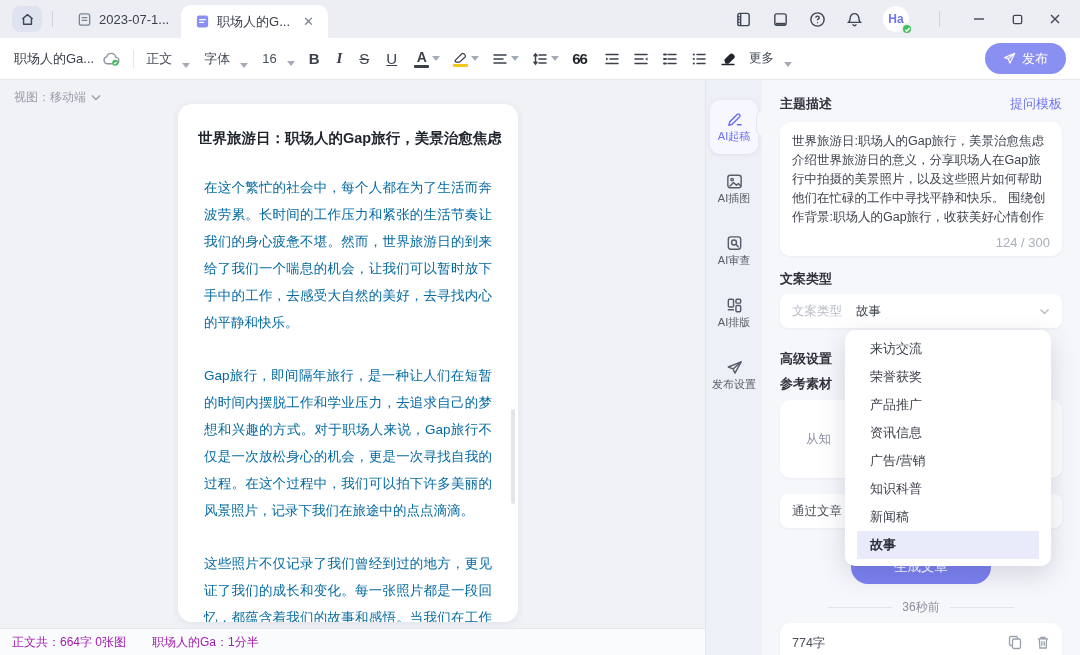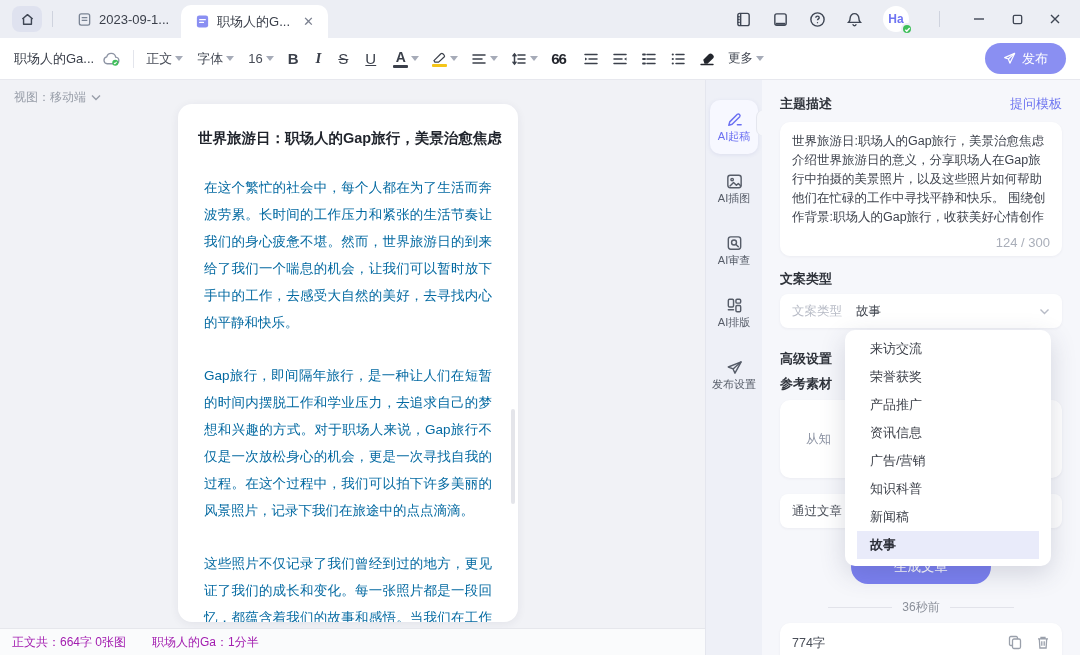--- a/index.html
+++ b/index.html
@@ -21,21 +21,21 @@
             display:flex; align-items:center; justify-content:center; color:#6f74f2; font-weight:700; font-size:12px; }
   .avatar .badge { position:absolute; right:-4px; bottom:-3px; width:12px; height:12px; background:#3fbf5a;
                    border-radius:50%; border:2px solid #eceef4; display:flex; align-items:center; justify-content:center; }
   .win-glyph { display:flex; align-items:center; justify-content:center; width:18px; height:18px; color:#3f4654; }
 
   
   .toolbar { height:42px; background:#ffffff; border-bottom:1px solid #e7e8ee; display:flex; align-items:center; padding:0 14px; }
   .doc-title { font-size:13px; color:#3b404b; max-width:92px; white-space:nowrap; overflow:hidden; }
   .cloud { margin-left:8px; position:relative; display:flex; }
   .toolbar .sep { width:1px; height:18px; background:#e3e5ec; margin:0 12px; }
-  .ctrl { display:flex; align-items:center; gap:3px; font-size:13px; color:#474c57; margin-right:14px; cursor:default; }
+  .ctrl { display:flex; align-items:flex-end; gap:10px; font-size:13px; color:#474c57; margin-right:14px; cursor:default; }
   .caret { width:0; height:0; border-left:4px solid transparent; border-right:4px solid transparent; border-top:5px solid #a6abb8; }
   .fmt { font-size:15px; color:#3b404b; margin-right:17px; display:flex; align-items:center; }
   .fmt.b { font-weight:800; }
   .fmt.i { font-style:italic; font-family:"Liberation Serif",serif; font-weight:600; }
   .fmt.s { text-decoration:line-through; }
   .fmt.u { text-decoration:underline; }
   .stack { display:flex; flex-direction:column; align-items:center; line-height:1; }
   .stack .bar { width:15px; height:3px; border-radius:1px; margin-top:1px; }
   .icon-ctrl { display:flex; align-items:center; gap:3px; margin-right:13px; color:#3b404b; }
   .quote66 { font-weight:800; font-size:15px; letter-spacing:-1px; color:#23262d; }
@@ -117,21 +117,21 @@
       </span>
     </div>
     <div class="tb-divider"></div>
     <div class="tab inactive">
       <span>
         <svg width="15" height="15" viewBox="0 0 16 16" fill="none" stroke="#7a8494" stroke-width="1.4">
             <rect x="2.5" y="2" width="11" height="12" rx="2"></rect>
             <path d="M5 6h6M5 9h6"></path>
           </svg>
       </span>
-      <span>2023-09-1...</span>
+      <span>2023-07-1...</span>
     </div>
     <div class="tab active">
       <span>
         <svg width="15" height="15" viewBox="0 0 16 16">
             <rect x="2" y="1.5" width="12" height="13" rx="2.5" fill="#8a8ff2"></rect>
             <path d="M5 6h6M5 9h4" stroke="#fff" stroke-width="1.4" stroke-linecap="round"></path>
           </svg>
       </span>
       <span>职场人的G...</span>
       <span class="close">✕</span>

